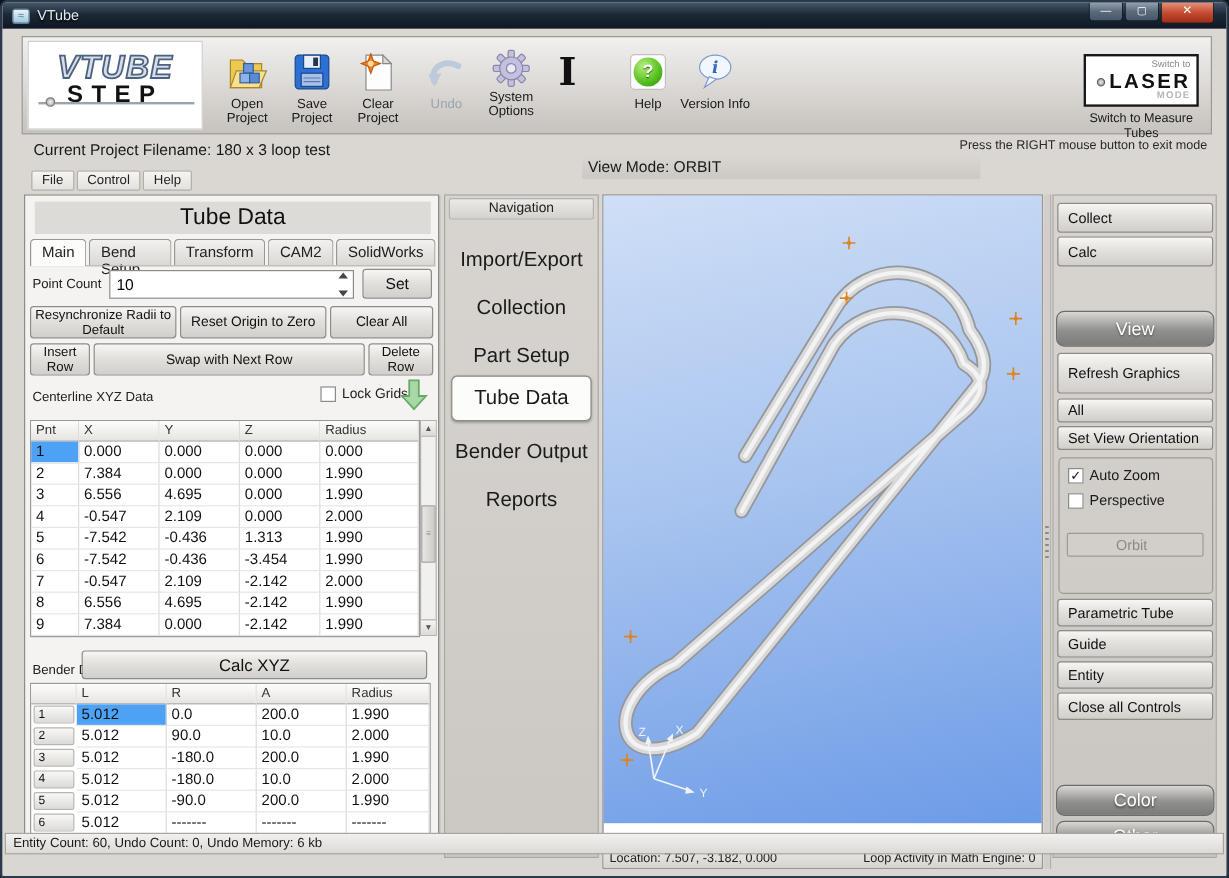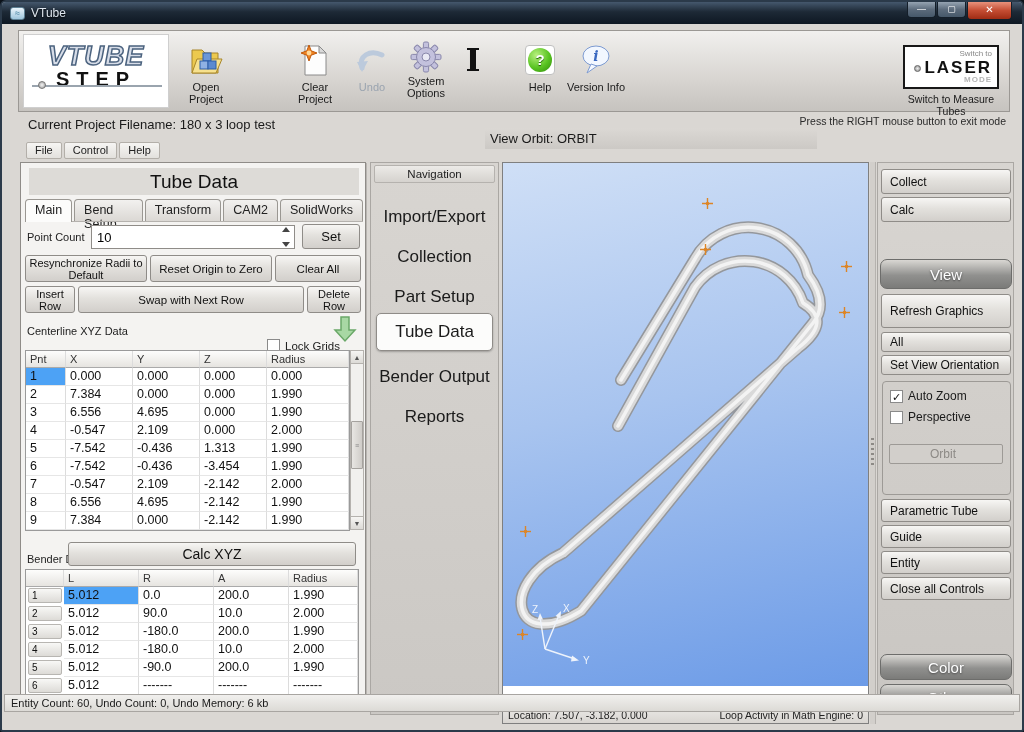--- a/index.html
+++ b/index.html
@@ -64,21 +64,21 @@
   .spin-up { width:0; height:0; border-left:4px solid transparent; border-right:4px solid transparent; border-bottom:5px solid #444; }
   .spin-dn { width:0; height:0; border-left:4px solid transparent; border-right:4px solid transparent; border-top:5px solid #444; }
   .set-btn { position:absolute; left:281px; top:61px; width:58px; height:25px; font-size:13px; }
   .r1a { position:absolute; left:4px;  top:92px; width:122px; height:27px; font-size:11px; }
   .r1b { position:absolute; left:129px; top:92px; width:122px; height:27px; font-size:11.5px; }
   .r1c { position:absolute; left:254px; top:92px; width:86px; height:27px; font-size:11.5px; }
   .r2a { position:absolute; left:4px;  top:123px; width:50px; height:27px; font-size:11px; }
   .r2b { position:absolute; left:57px; top:123px; width:226px; height:27px; font-size:11.5px; }
   .r2c { position:absolute; left:286px; top:123px; width:54px; height:27px; font-size:11px; }
   .cl-label { position:absolute; left:6px; top:162px; font-size:11px; color:#222; }
-  .lock-wrap { position:absolute; left:246px; top:176px; display:flex; align-items:center; }
+  .lock-wrap { position:absolute; left:246px; top:159px; display:flex; align-items:center; }
   .cb { width:13px; height:13px; background:#fff; border:1px solid #8a8a8a; margin-right:5px; font-size:11px; line-height:12px; text-align:center; color:#111; }
   .lock-label { font-size:11.5px; color:#222; }
   .green-arrow { position:absolute; left:312px; top:152px; }
 
   .dtable { position:absolute; background:#fff; border:1px solid #9a9a9a; font-size:12.5px; color:#111; }
   #xyz-table { left:4px; top:187px; width:325px; }
   #bender-table { left:4px; top:406px; width:334px; }
   .trow { display:grid; }
   #xyz-table .trow { grid-template-columns:40px 67px 67px 67px 1fr; }
   #bender-table .trow { grid-template-columns:38px 75px 75px 75px 1fr; }
@@ -162,20 +162,33 @@
             <path d="M4 7 h10 l3 3 h13 v20 h-26 z" fill="#ecc94f" stroke="#a8862a"></path>
             <path d="M4 30 l5 -14 h25 l-6 14 z" fill="#f7e18e" stroke="#a8862a"></path>
             <rect x="15" y="10" width="8" height="8" fill="#6b97d8" stroke="#2d5ea8"></rect>
             <rect x="12" y="18" width="8" height="8" fill="#8fb2e4" stroke="#2d5ea8"></rect>
             <rect x="20" y="18" width="8" height="8" fill="#5b8ad0" stroke="#2d5ea8"></rect>
           </svg>
         </div>
         <div class="tb-label">Open Project</div>
       </div>
 
+      <div class="tb-item" style="left:210px">
+        <div class="tb-icon">
+          <svg width="32" height="32" viewBox="0 0 32 32">
+            <rect x="2" y="2" width="28" height="28" rx="3" fill="#2e6fd2" stroke="#17498f"></rect>
+            <rect x="9" y="2" width="14" height="11" fill="#e9eff8" stroke="#17498f"></rect>
+            <rect x="17" y="4" width="4" height="7" fill="#26364f"></rect>
+            <rect x="7" y="17" width="18" height="11" fill="#a9c0e6" stroke="#17498f"></rect>
+            <line x1="9" y1="21" x2="23" y2="21" stroke="#5a7ab0"></line>
+            <line x1="9" y1="24" x2="23" y2="24" stroke="#5a7ab0"></line>
+          </svg>
+        </div>
+        <div class="tb-label">Save Project</div>
+      </div>
 
       <div class="tb-item" style="left:265px">
         <div class="tb-icon">
           <svg width="30" height="34" viewBox="0 0 30 34">
             <path d="M5 3 h14 l7 7 v22 h-21 z" fill="#fdfdfd" stroke="#8a8a8a"></path>
             <path d="M19 3 l7 7 h-7 z" fill="#d9d9d9" stroke="#8a8a8a"></path>
             <g transform="translate(9,10)">
               <path d="M0,-8 L2.2,-2.2 8,0 2.2,2.2 0,8 -2.2,2.2 -8,0 -2.2,-2.2 Z" fill="#f08322" stroke="#bf5a0e"></path>
               <circle r="2.4" fill="#ffd99a"></circle>
             </g>
@@ -249,21 +262,21 @@
             <span class="laser-orb"></span>
             <span class="laser-big">LASER</span>
           </div>
           <div class="laser-mode">MODE</div>
         </div>
         <div class="laser-caption">Switch to Measure Tubes</div>
       </div>
     </div>
 
     <div class="filename">Current Project Filename: 180 x 3 loop test</div>
-    <div class="viewmode-bar">View Orbit: ORBIT</div>
+    <div class="viewmode-bar">View Mode: ORBIT</div>
     <div class="hint">Press the RIGHT mouse button to exit mode</div>
 
     <div class="menubar">
       <div class="menu-btn">File</div>
       <div class="menu-btn">Control</div>
       <div class="menu-btn">Help</div>
     </div>
 
     <div class="left-panel">
       <div class="td-header">Tube Data</div>

